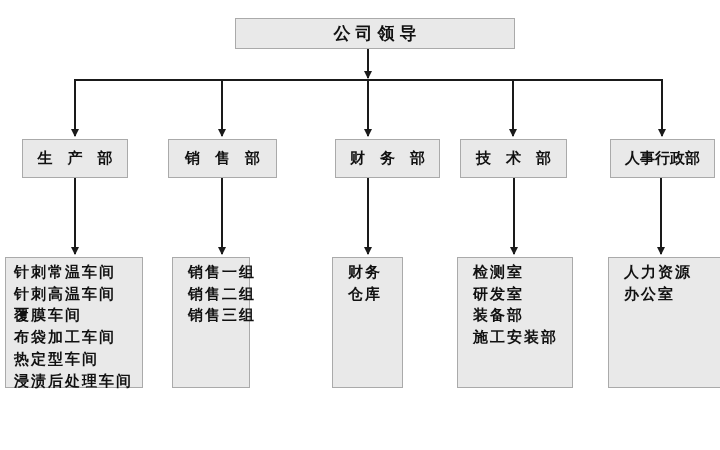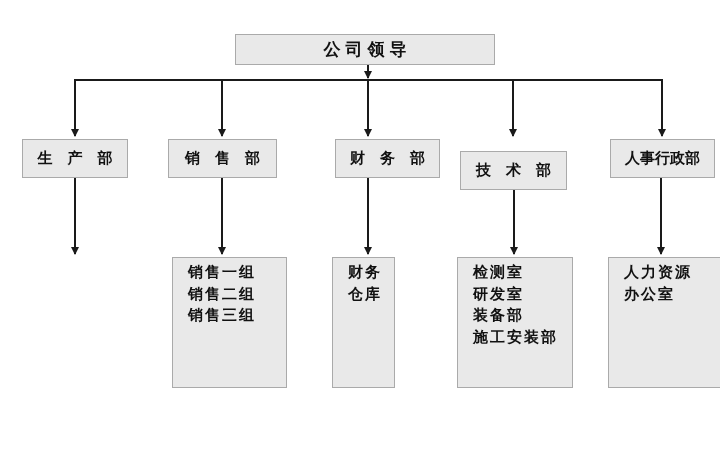--- a/index.html
+++ b/index.html
@@ -15,42 +15,42 @@
     font-family:"Liberation Sans","DejaVu Sans",sans-serif;
     overflow:hidden;
   }
   .connectors{position:absolute;left:0;top:0;width:720px;height:450px;pointer-events:none;}
   .box{
     position:absolute;background:var(--box-fill);
     border:1px solid var(--box-border);
     box-sizing:border-box;color:var(--text);font-weight:bold;
   }
   .root{
-    left:235px;top:18px;width:260px;height:31px;
+    left:235px;top:18px;width:280px;height:31px;
     display:flex;align-items:center;justify-content:center;
-    font-size:17px;letter-spacing:5px;text-indent:5px;margin-top:16px;
+    font-size:17px;letter-spacing:5px;text-indent:5px;
   }
   .l2{
     top:139px;height:39px;
     display:flex;align-items:center;justify-content:center;
     font-size:15px;
   }
   .l2-0{left:22px;width:106px;}
   .l2-1{left:168px;width:109px;font-family:Liberation Serif, serif;}
   .l2-2{left:335px;width:105px;}
-  .l2-3{left:460px;width:107px;margin-top:12px;}
+  .l2-3{left:460px;width:107px;}
   .l2-4{left:610px;width:105px;text-align:right;}
   .l3{
     top:257px;height:131px;
     font-size:15px;letter-spacing:2px;line-height:21.7px;
     padding:3px 2px 0 15px;
   }
   .l3-0{left:5px;width:138px;padding-left:8px;}
-  .l3-1{left:172px;width:115px;}
-  .l3-2{left:332px;width:63px;}
+  .l3-1{left:172px;width:78px;}
+  .l3-2{left:332px;width:71px;}
   .l3-3{left:457px;width:116px;}
   .l3-4{left:608px;width:122px;}
   .li{white-space:nowrap;}
 </style>
 </head>
 <body>
 
 <div class="canvas">
 
   <svg class="connectors" viewBox="0 0 720 450" xmlns="http://www.w3.org/2000/svg">
@@ -80,20 +80,28 @@
   </svg>
 
   <div class="box root">公司领导</div>
 
   <div class="box l2 l2-0">生　产　部</div>
   <div class="box l2 l2-1">销　售　部</div>
   <div class="box l2 l2-2">财　务　部</div>
   <div class="box l2 l2-3">技　术　部</div>
   <div class="box l2 l2-4">人事行政部</div>
 
+  <div class="box l3 l3-0">
+    <div class="li">针刺常温车间</div>
+    <div class="li">针刺高温车间</div>
+    <div class="li">覆膜车间</div>
+    <div class="li">布袋加工车间</div>
+    <div class="li">热定型车间</div>
+    <div class="li">浸渍后处理车间</div>
+  </div>
 
   <div class="box l3 l3-1">
     <div class="li">销售一组</div>
     <div class="li">销售二组</div>
     <div class="li">销售三组</div>
   </div>
 
   <div class="box l3 l3-2">
     <div class="li">财务</div>
     <div class="li">仓库</div>

